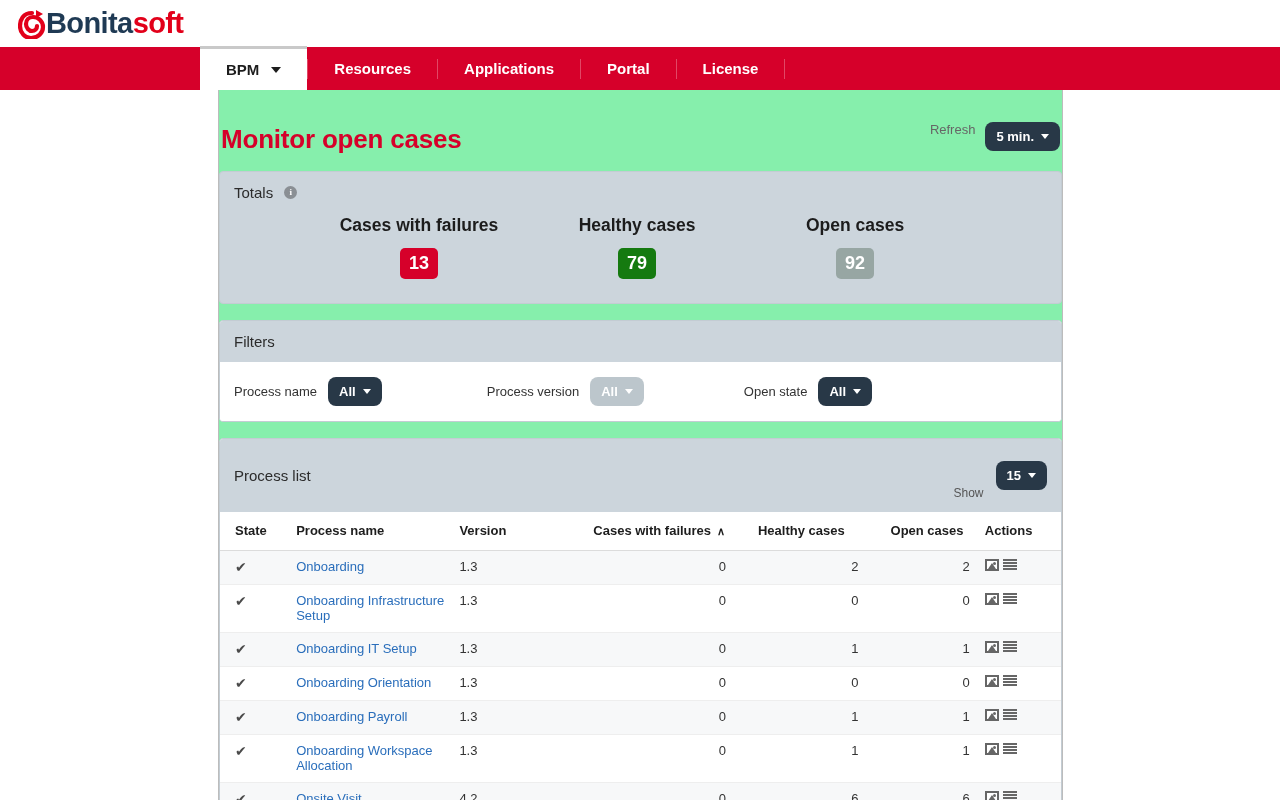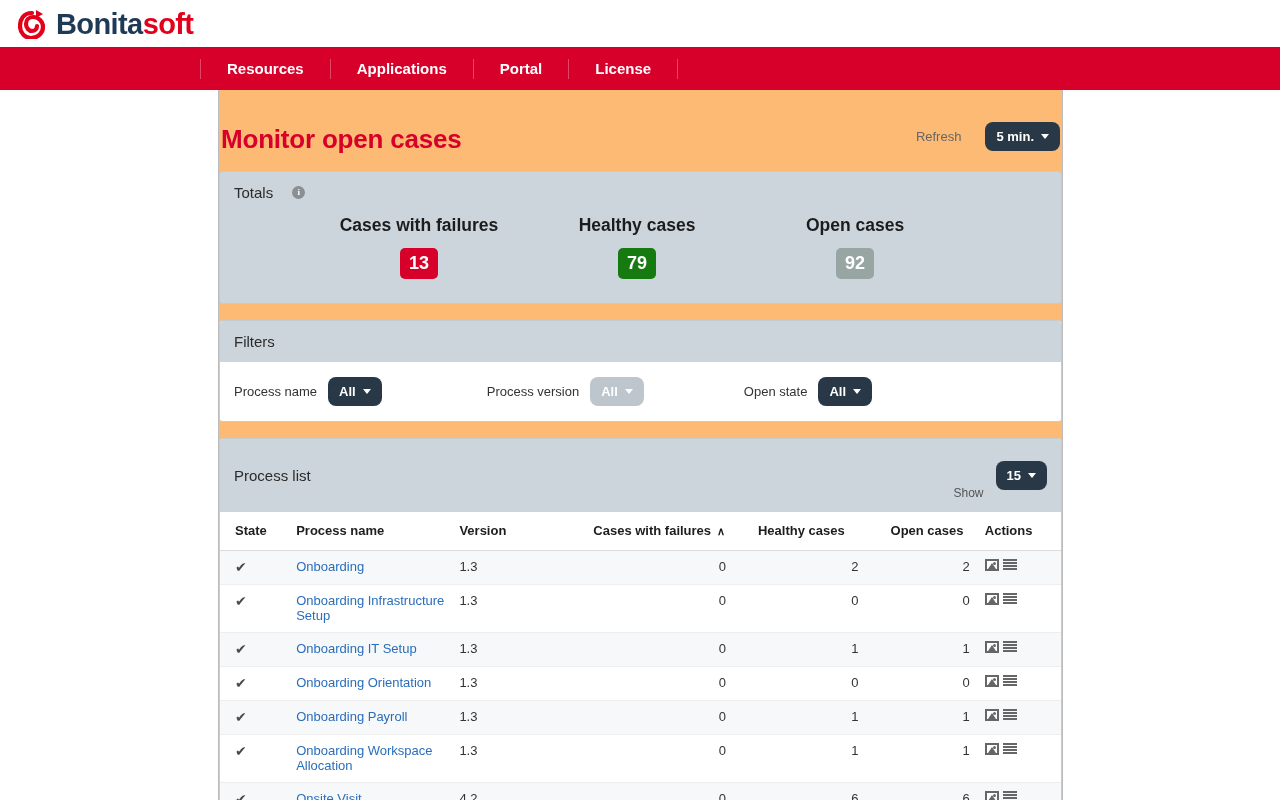--- a/index.html
+++ b/index.html
@@ -11,21 +11,21 @@
     font-size:13px; color:#333333;
     -webkit-font-smoothing:antialiased;
   }
 
   
   .topbar {
     position:relative; height:47px; background:#ffffff;
     display:flex; align-items:center; justify-content:space-between;
     padding:0 14px 0 18px;
   }
-  .logo { display:flex; align-items:flex-end; gap:10px; }
+  .logo { display:flex; align-items:center; gap:0; }
   .logo-mark { width:28px; height:30px; position:relative; display:block; }
   .logo-text {
     font-size:29px; font-weight:bold; letter-spacing:-0.6px;
     font-family:"Liberation Sans", sans-serif; line-height:1;
   }
   .logo-bonita { color:#1f3a54; }
   .logo-soft { color:#e2001a; }
 
   .user-area { display:flex; align-items:center; font-size:13.5px; font-weight:bold; }
   .welcome-label { color:#222; margin-right:7px; }
@@ -65,28 +65,28 @@
     width:0;height:0;border-left:5px solid transparent;border-right:5px solid transparent;
     border-top:6px solid #ffffff;
   }
   .nav-item.active .ncaret { border-top-color:#1d1d1d; }
   .nav-div { width:1px; align-self:center; height:20px; background:rgba(255,255,255,0.28); }
 
   
   .content {
     position:absolute; left:218px; top:90px; width:845px; bottom:0;
     border-left:1px solid #bcbcbc; border-right:1px solid #bcbcbc;
-    background:#fdba74; padding:0 0 0 0;
+    background:#86efac; padding:0 0 0 0;
   }
   .page-title {
     color:#d6002a; font-size:26px; font-weight:bold;
     margin:19px 0 0 2px; letter-spacing:-0.2px;
   }
   .title-row { display:flex; align-items:flex-end; justify-content:space-between; padding-right:2px; }
-  .refresh-wrap { display:flex; align-items:center; gap:24px; padding-bottom:4px;margin-top:32px; }
+  .refresh-wrap { display:flex; align-items:flex-start; gap:10px; padding-bottom:4px;margin-top:32px; }
   .refresh-label { color:#666; font-size:13px; }
 
   .btn-dark {
     background:#283847; color:#ffffff; font-weight:bold; font-size:13px;
     border:none; border-radius:8px; padding:7px 11px;
     display:inline-flex; align-items:center; gap:7px; cursor:pointer;
   }
   .btn-dark.disabled { background:#bcc6cc; cursor:default; }
   .btn-caret {
     width:0;height:0;border-left:4px solid transparent;border-right:4px solid transparent;
@@ -104,21 +104,21 @@
   }
   .info-icon {
     width:13px;height:13px;border-radius:50%;background:#8a8f94;color:#fff;
     font-size:9px; font-weight:bold; font-family:"Liberation Serif", serif;
     display:inline-flex;align-items:center;justify-content:center; line-height:1;
   }
 
   
   .totals-panel { background:#ccd5dc; border:1px solid #c3ccd3; border-radius:4px; margin-top:16px; }
   .totals-head { padding:12px 14px 4px 14px; font-size:15px; color:#2b2b2b;
-                 display:flex; align-items:center; gap:19px; }
+                 display:flex; align-items:center; gap:11px; }
   .totals-body { display:flex; padding:10px 0 24px 0; }
   .total-cell { width:218px; text-align:center; }
   .total-cell.c1 { margin-left:90px; }
   .total-cell.c2 { width:218px; }
   .total-cell.c3 { width:218px; }
   .total-label { font-size:17.5px; font-weight:bold; color:#1c1c1c; }
   .badge {
     display:inline-block; margin-top:12px; min-width:38px;
     padding:6px 9px; border-radius:5px; color:#ffffff;
     font-size:18px; font-weight:bold; line-height:1.05;
@@ -192,20 +192,24 @@
     </span>
     <span class="logo-text">
       <span class="logo-bonita">Bonita</span><span class="logo-soft">soft</span>
     </span>
   </div>
 
 </div>
 
 <div class="navbar">
   <div class="nav-spacer"></div>
+  <div class="nav-item active">
+    <span>BPM</span>
+    <span class="ncaret"></span>
+  </div>
   <div class="nav-div"></div>
   <div class="nav-item">
     <span>Resources</span>
   </div>
   <div class="nav-div"></div>
   <div class="nav-item">
     <span>Applications</span>
   </div>
   <div class="nav-div"></div>
   <div class="nav-item">

